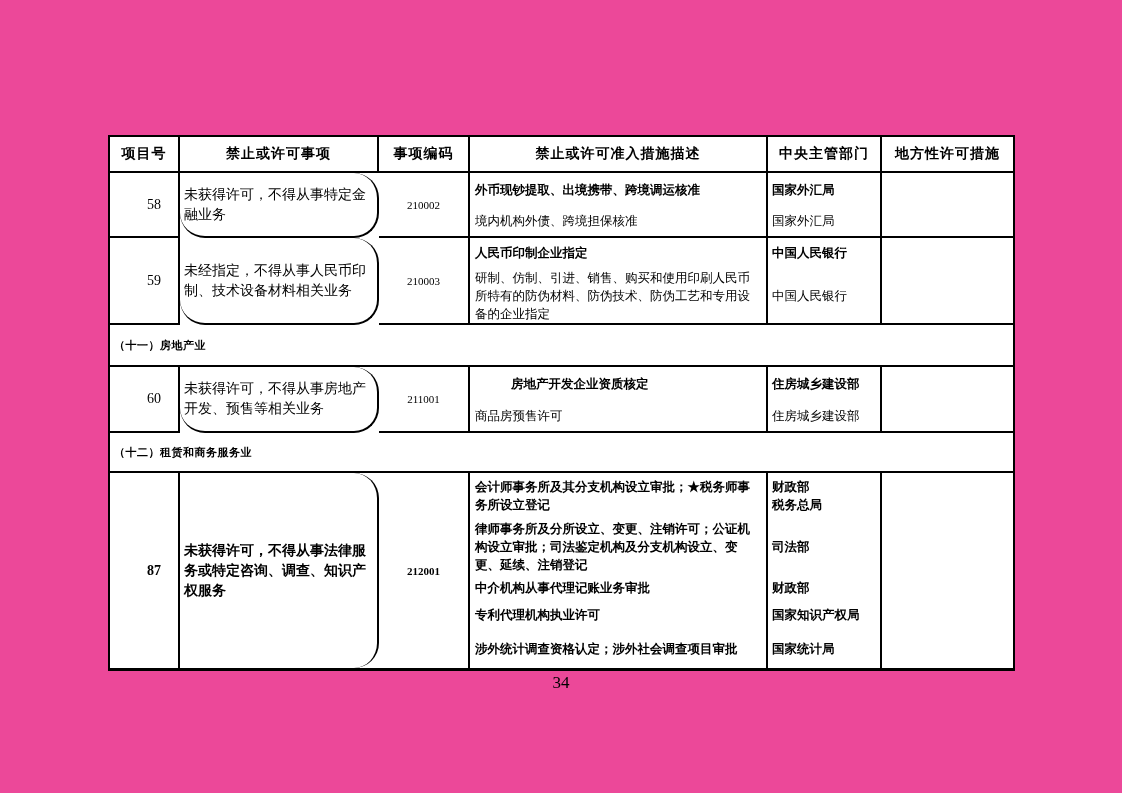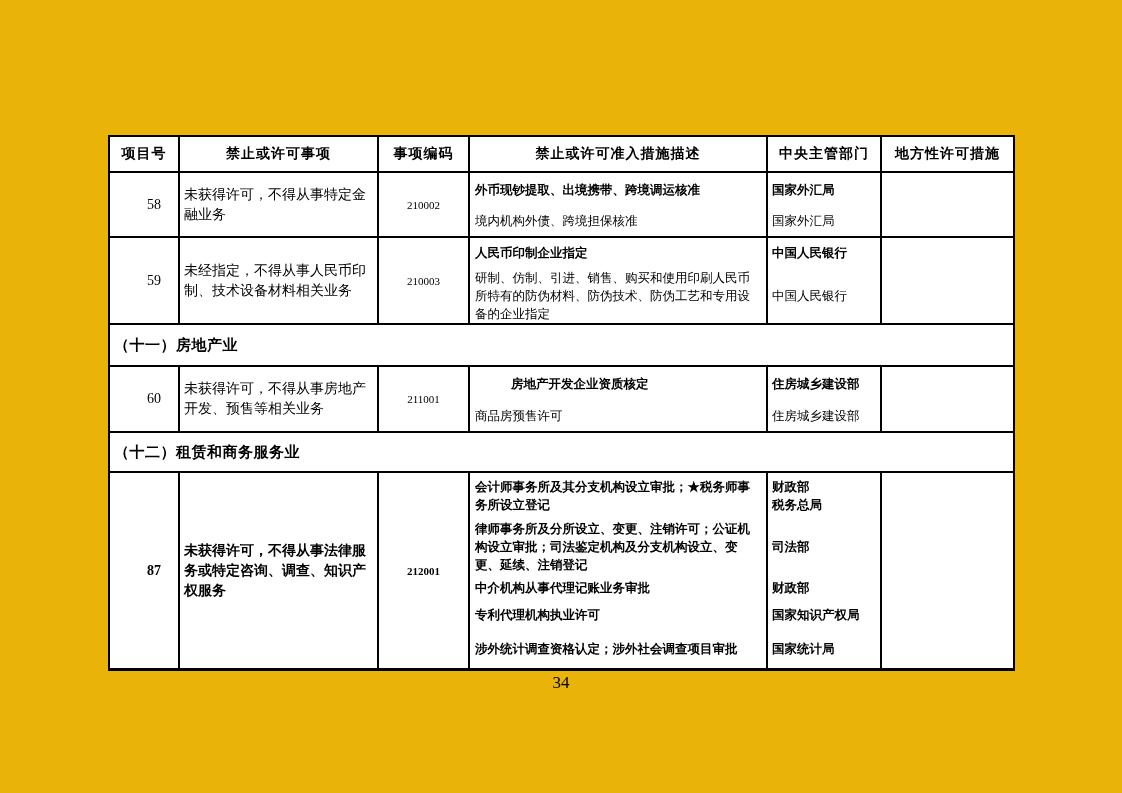--- a/index.html
+++ b/index.html
@@ -1,41 +1,41 @@
 <!DOCTYPE html>
 <html><head>
 <meta charset="utf-8">
 <style>
   html,body{margin:0;padding:0;background:#ffffff;}
   .page{
-    position:relative;width:1122px;height:793px;background:#eab308;
+    position:relative;width:1122px;height:793px;background:#ec4899;
     font-family:"Liberation Serif",serif;color:#000;overflow:hidden;
   }
   .tbl{
     position:absolute;left:108px;top:135px;width:903px;
     display:grid;
     grid-template-columns:70px 199px 91px 298px 114px 131px;
     grid-template-rows:36px 33px 32px 30px 57px 42px 33px 33px 40px 46px 56px 25px 30px 38px;
     border:2px solid #000;border-bottom-width:3px;background:#fff;
   }
   .c{
     box-sizing:border-box;border-right:2px solid #000;border-bottom:2px solid #000;
     display:flex;align-items:center;font-size:12.5px;line-height:18px;overflow:hidden;
   }
   .last{border-right:0;}
   .nb{border-bottom:0;font-weight:bold;}
   .hd{justify-content:center;font-weight:bold;font-size:14px;letter-spacing:1px;text-align:center;}
   .num{justify-content:center;font-size:14px;padding-left:20px;}
   .code{justify-content:center;font-size:11px;}
-  .proh{padding:0 4px;font-size:14px;line-height:20px;text-align:left;}
+  .proh{padding:0 4px;font-size:14px;line-height:20px;text-align:left;border-radius:25px;}
   .desc{padding:0 6px 0 5px;text-align:left;}
   .dept{padding:4px 4px;white-space:pre-line;text-align:left;}
   .sec{
     grid-column:1 / span 6;border-right:0;
-    font-family:"Liberation Sans",sans-serif;font-weight:bold;font-size:15px;
+    font-family:"Liberation Sans",sans-serif;font-weight:bold;font-size:11px;
     padding:0 4px;letter-spacing:0.5px;
   }
   .pageno{
     position:absolute;top:673px;left:0;width:100%;
     text-align:center;font-size:17px;font-family:"Liberation Serif",serif;
   }
 </style>
 </head>
 <body>
 

